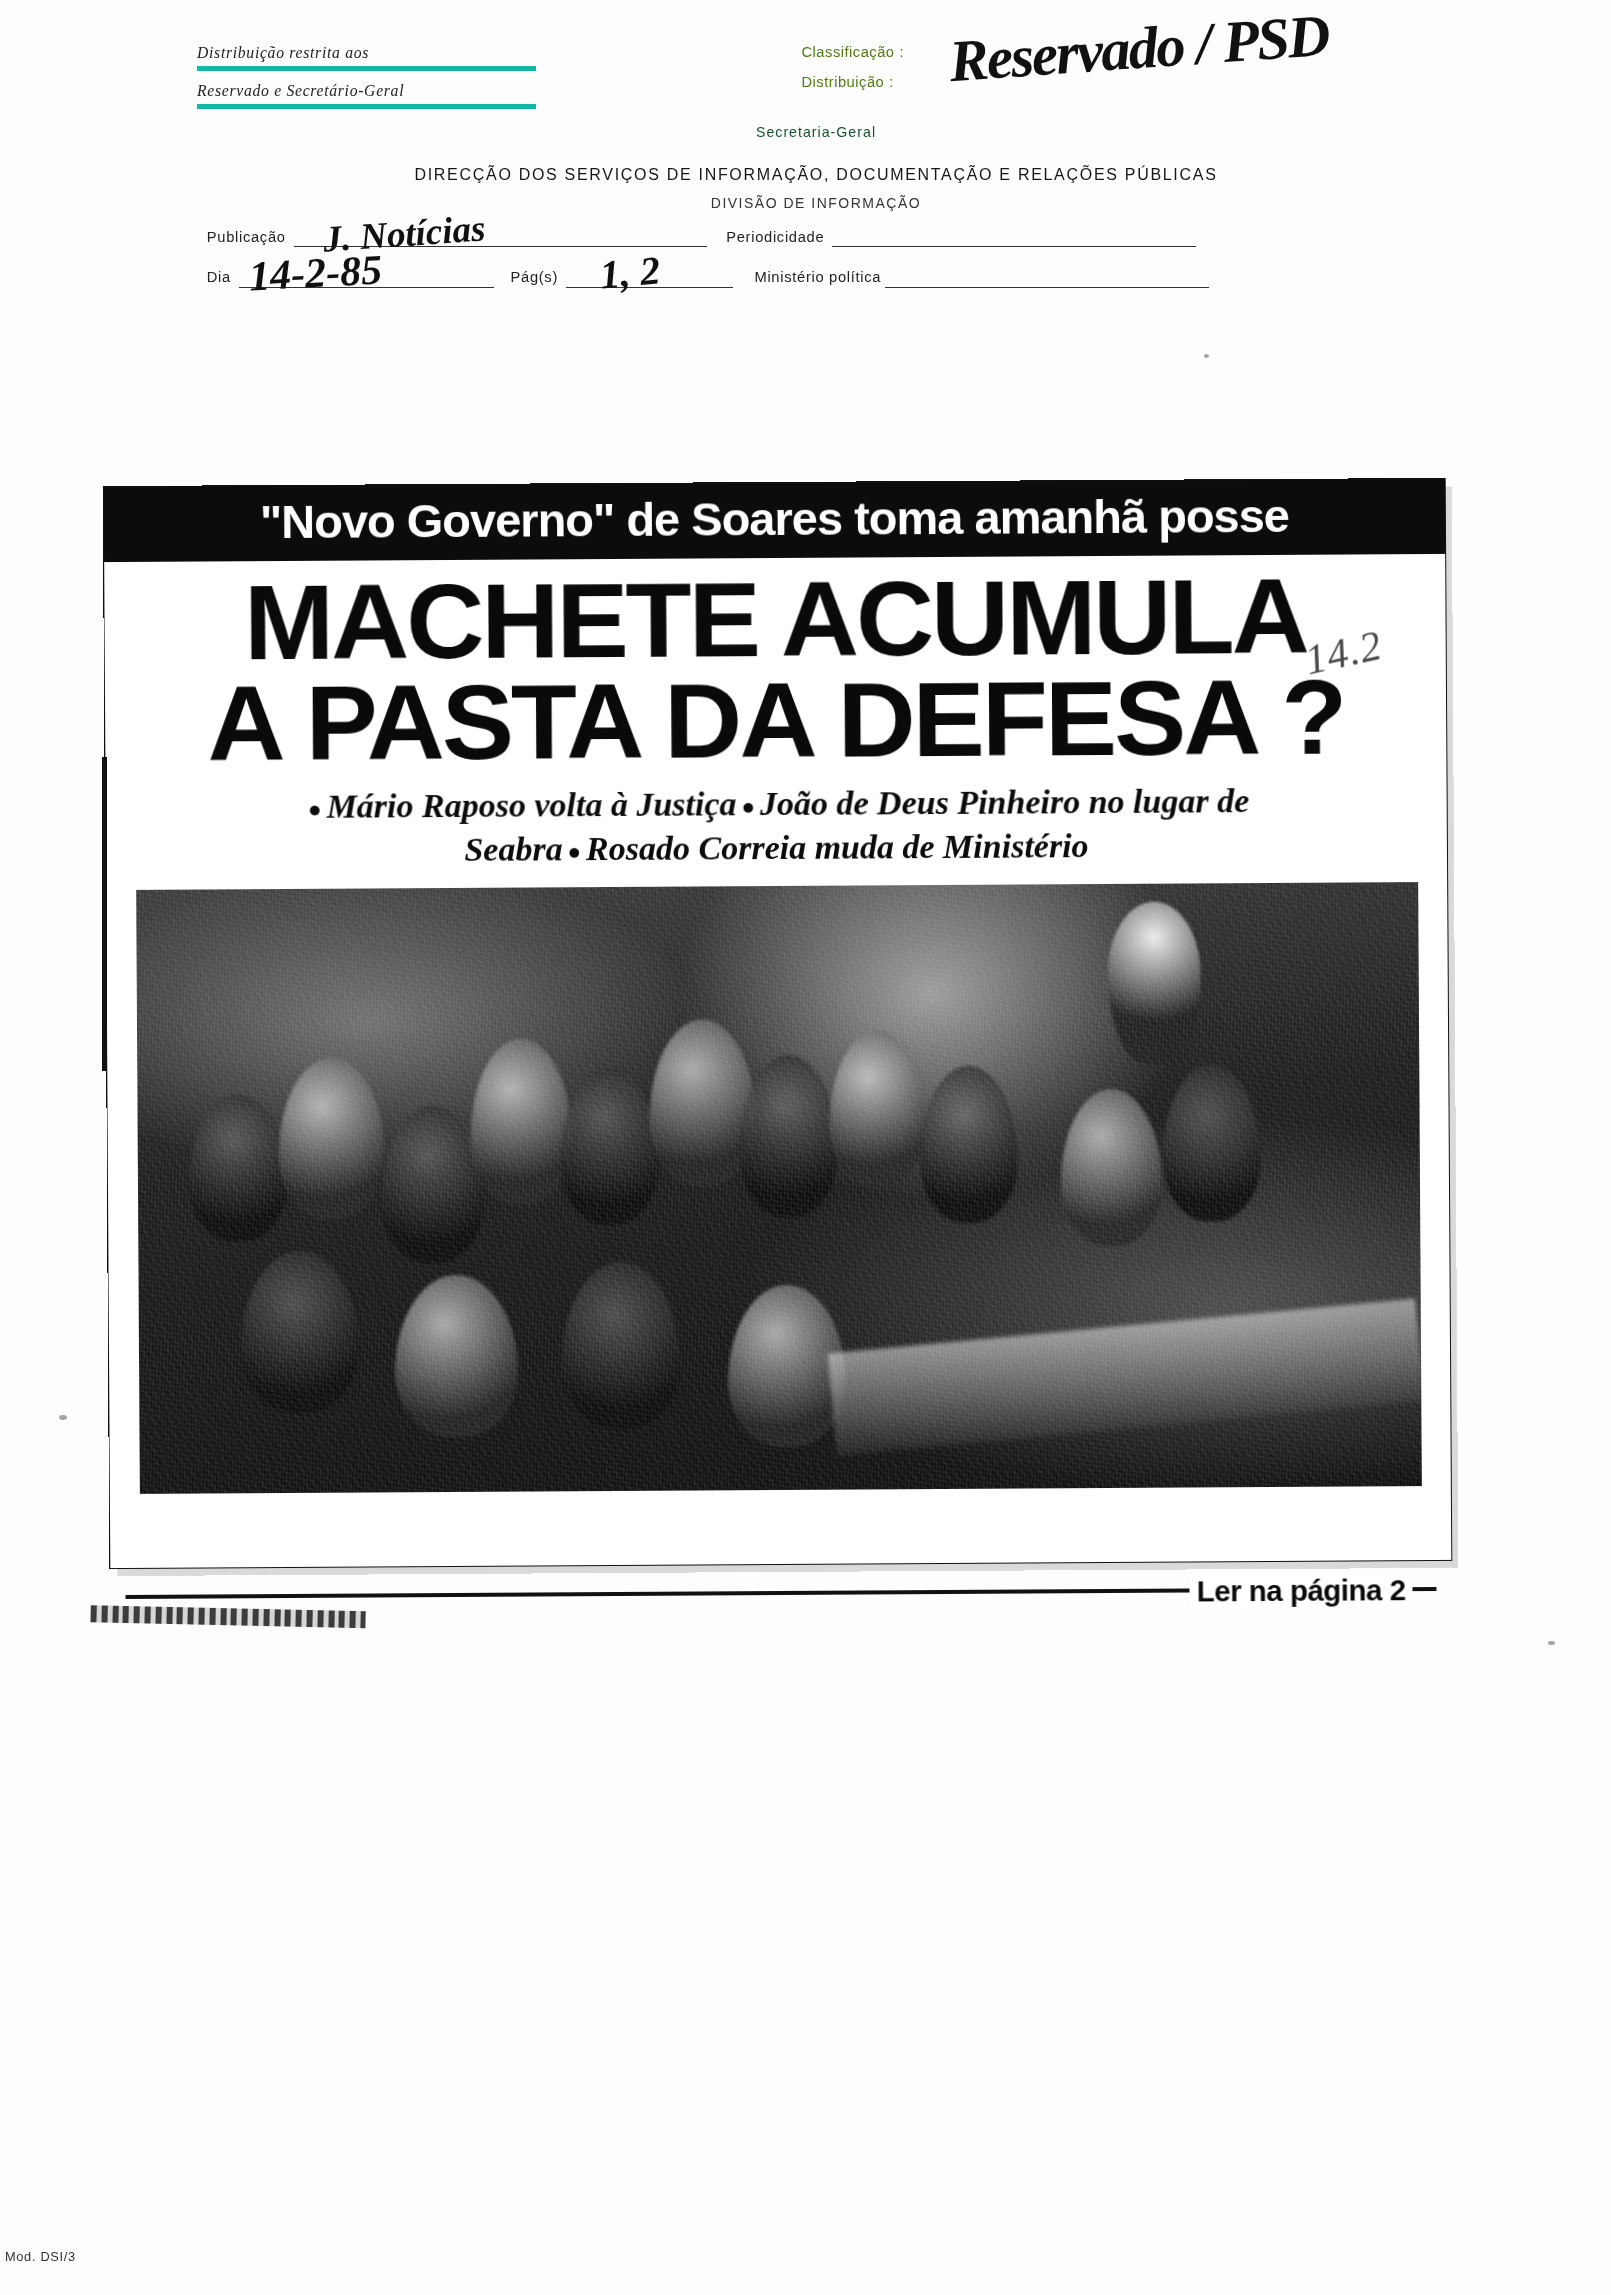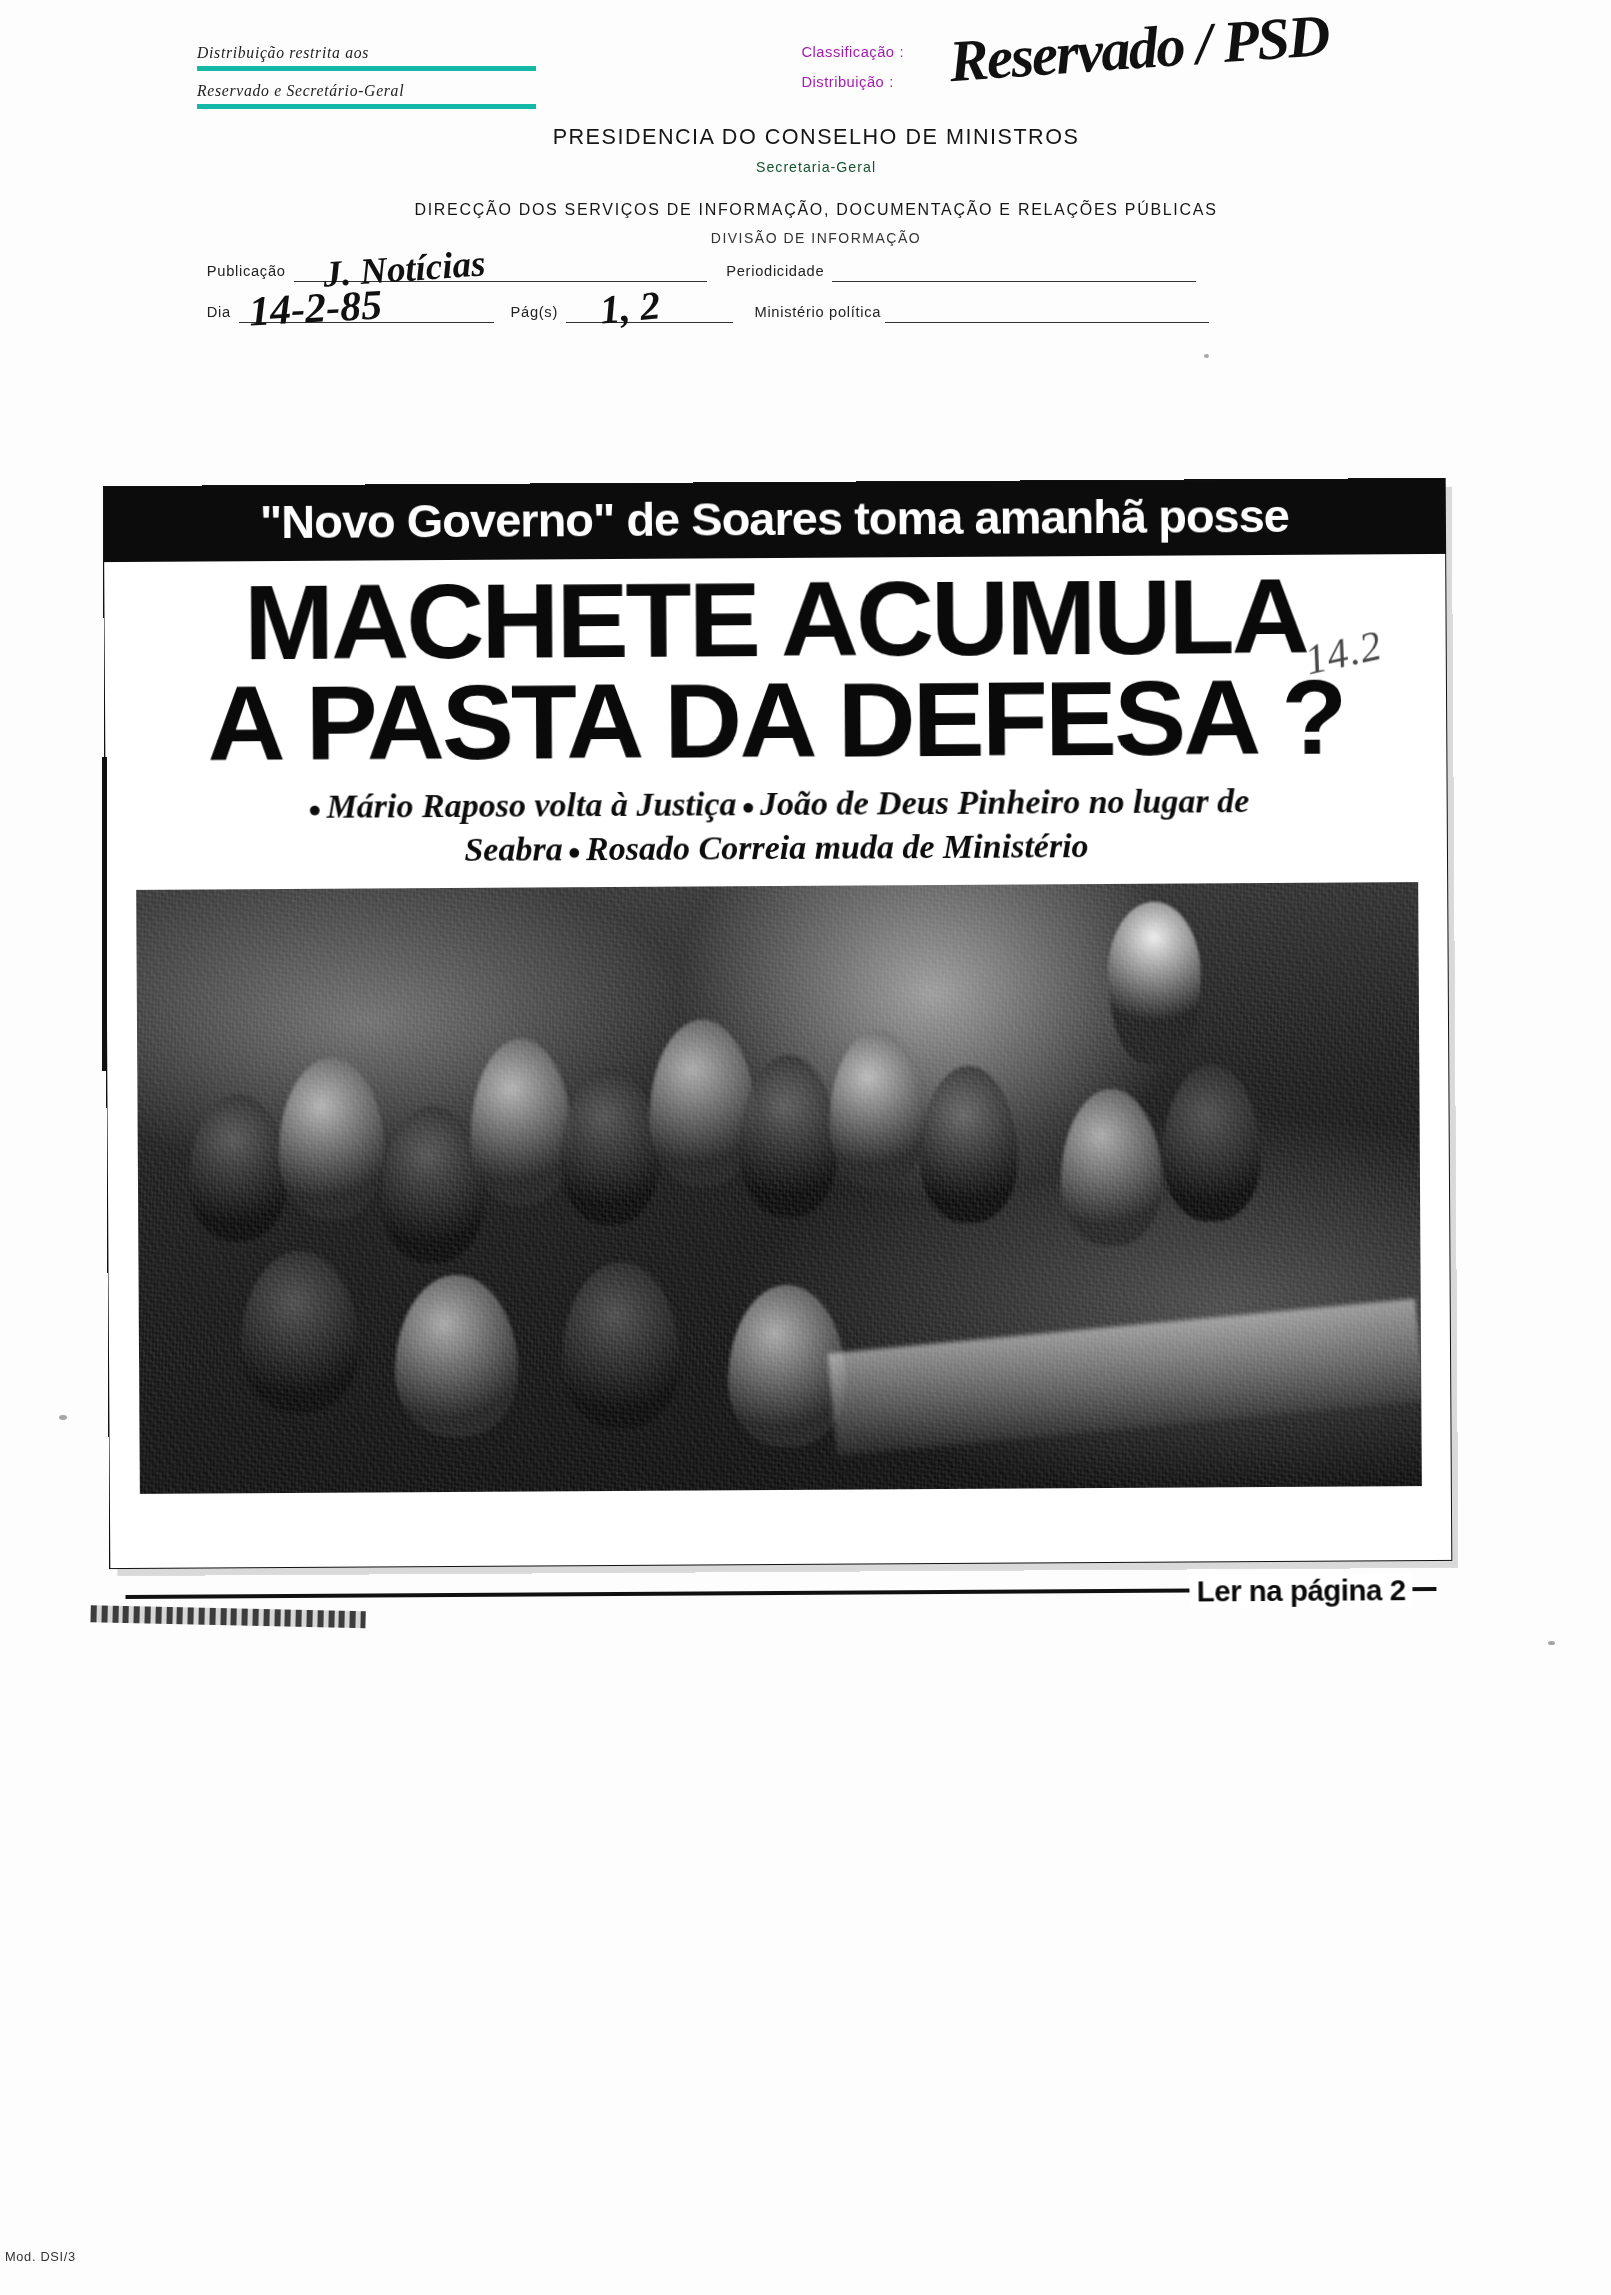--- a/index.html
+++ b/index.html
@@ -46,21 +46,21 @@
     width: 339px;
   }
   .hdr-right {
     margin-left: 29.5px;
     position: relative;
     flex: 1;
   }
   .hdr-right .frow {
     font-size: 14.7px;
     letter-spacing: 0.5px;
-    color: #a21caf;
+    color: #4d7c0f;
     margin-bottom: 13.8px;
     white-space: nowrap;
   }
   .hdr-right .frow .colon {
     margin-left: 4.9px;
   }
   .sig-classif {
     position: absolute;
     left: 147px;
     top: -30.5px;
@@ -350,21 +350,20 @@
           <span>Classificação</span><span class="colon">:</span>
         </div>
         <div class="frow">
           <span>Distribuição</span><span class="colon">:</span>
         </div>
         <div class="sig-classif">Reservado / PSD</div>
       </div>
     </div>
 
     <div class="org-block">
-      <div class="org-title">PRESIDENCIA DO CONSELHO DE MINISTROS</div>
       <div class="org-sub">Secretaria-Geral</div>
       <div class="org-dept">DIRECÇÃO  DOS  SERVIÇOS  DE  INFORMAÇÃO,  DOCUMENTAÇÃO  E  RELAÇÕES  PÚBLICAS</div>
       <div class="org-div">DIVISÃO DE INFORMAÇÃO</div>
     </div>
 
     <div class="fields">
 
       <div class="field-row">
         <span class="field-label">Publicação</span>
         <span class="field-rule" style="width:413px; margin-left:7.9px;">

